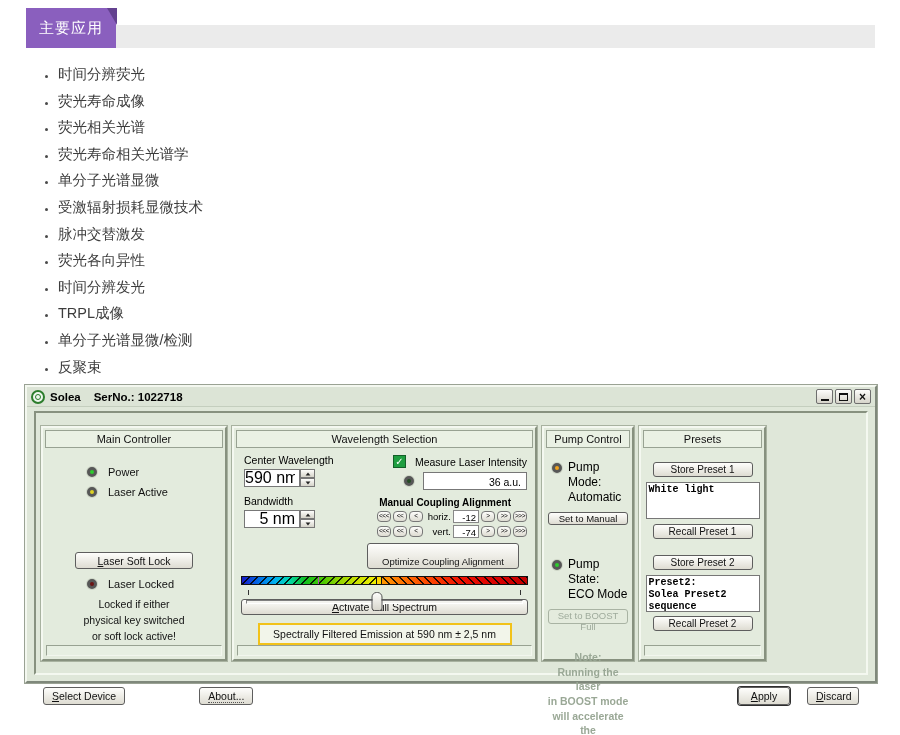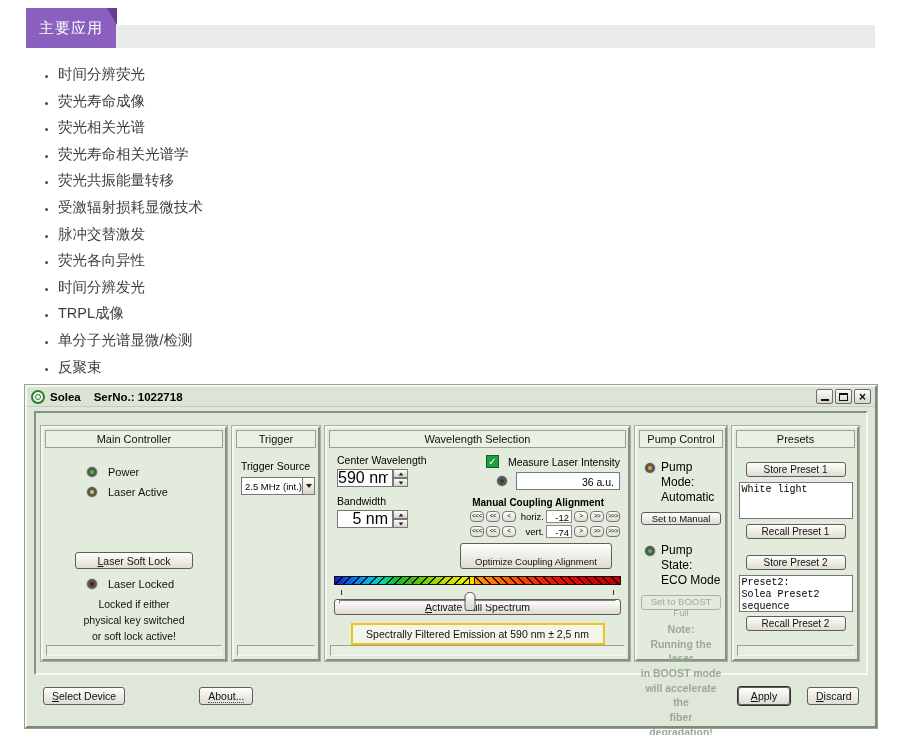--- a/index.html
+++ b/index.html
@@ -11,21 +11,21 @@
                 display:flex; align-items:center; justify-content:center; font-size:15px; letter-spacing:1px; z-index:2; }
   .ribbon-fold { position:absolute; left:107px; top:8px; width:10px; height:17px; background:#63418f;
                  clip-path:polygon(0 0, 100% 0, 100% 100%); z-index:3; }
 
   
   .app-list { position:absolute; left:42px; top:66px; list-style:disc; padding-left:16px; }
   .app-list li { font-size:14.5px; color:#3d3d3d; line-height:17px; margin-bottom:9.6px; }
   .app-list li::marker { color:#4a4a4a; font-size:11px; }
 
   
-  .win { position:absolute; left:25px; top:385px; width:852px; height:343px; background:#dfe7d9;
+  .win { position:absolute; left:25px; top:385px; width:852px; height:298px; background:#dfe7d9;
          border:2px solid; border-color:#f4f8f0 #7f887b #7f887b #f4f8f0; box-shadow:0 0 0 1px #9aa294; }
   .titlebar { height:20px; display:flex; align-items:center; gap:5px; padding:0 4px; background:#dce4d6;
               border-bottom:1px solid #c4cebe; }
   .app-icon { width:14px; height:14px; border-radius:50%; border:2px solid #2c7d2c; background:#eef6ee; position:relative; flex:0 0 auto; }
   .app-icon-inner { position:absolute; left:2px; top:2px; width:6px; height:6px; border-radius:50%; border:1.5px solid #2c7d2c; }
   .title-app { font-weight:bold; font-size:11.5px; color:#000; }
   .title-serial { font-weight:bold; font-size:11.5px; color:#000; margin-left:8px; }
   .winbtns { margin-left:auto; display:flex; gap:2px; }
   .winbtn { width:17px; height:15px; background:linear-gradient(#fdfdfb,#d6d4ca); border:1px solid #6e6e6e; border-radius:2px;
             display:flex; align-items:center; justify-content:center; padding:0; cursor:pointer; }
@@ -121,29 +121,29 @@
                   background:linear-gradient(#fcfcfa,#d8d6cc); border:1px solid #555; border-radius:5px 5px 3px 3px; cursor:grab; }
 
   .activate { margin:4px 7px 0 7px; height:17px; padding:1px 12px; }
   .status-box { margin:8px auto 0 auto; width:254px; border:2px solid #f2c21a; background:#f2f5ea;
                 font-size:10.5px; text-align:center; padding:3px 0; color:#111; }
 
   
   .pc-row { display:flex; align-items:flex-start; gap:6px; margin:12px 0 0 8px; font-size:12px; }
   .pc-row .led { margin-top:3px; }
   .pc-lines span { display:block; line-height:1.25; }
-  .pc-btn { margin:7px auto 2px auto; width:80px; height:15px; font-size:9.5px; padding:0; }
+  .pc-btn { margin:7px auto 16px auto; width:80px; height:15px; font-size:9.5px; padding:0; }
   .pc-note { margin-top:10px; text-align:center; font-size:10.5px; font-weight:bold; color:#9aa896;
              line-height:1.4; white-space:pre-line; }
 
   
   .pr-btn { margin:0 auto; width:100px; height:15px; font-size:10px; padding:0; display:block; }
   .pr-store1 { margin-top:14px; } .pr-recall1 { margin-top:5px; } .pr-store2 { margin-top:16px; } .pr-recall2 { margin-top:4px; }
   .pr-ta { display:block; margin:5px auto 0 auto; width:114px; height:37px; resize:none; border:1px solid #777; background:#fff;
-           font-family:"Liberation Mono", monospace; font-size:10px; font-weight:normal; line-height:1.2; padding:1px 2px; overflow:hidden; }
+           font-family:"Liberation Mono", monospace; font-size:10px; font-weight:bold; line-height:1.2; padding:1px 2px; overflow:hidden; }
 
   
   .btnrow { display:flex; align-items:center; margin-top:12px; padding:0 9px; }
   .f-btn { height:18px; padding:2px 8px; }
   .f-about { margin-left:74px; }
   .f-spacer { flex:1; }
   .f-apply { width:52px; }
   .f-discard { margin-left:17px; width:52px; }
 </style>
 </head>
@@ -153,21 +153,21 @@
 <div class="ribbon-tab">
   <span>主要应用</span>
 </div>
 <div class="ribbon-fold"></div>
 
 <ul class="app-list">
   <li>时间分辨荧光</li>
   <li>荧光寿命成像</li>
   <li>荧光相关光谱</li>
   <li>荧光寿命相关光谱学</li>
-  <li>荧光共振能量转移</li>
+  <li>单分子光谱显微</li>
   <li>受激辐射损耗显微技术</li>
   <li>脉冲交替激发</li>
   <li>荧光各向异性</li>
   <li>时间分辨发光</li>
   <li>TRPL成像</li>
   <li>单分子光谱显微/检测</li>
   <li>反聚束</li>
 </ul>
 
 <div class="win">
@@ -210,31 +210,20 @@
         <div class="led-row mc-row3">
           <span class="led" style="background: rgb(107, 20, 20);"></span>
           <span>Laser Locked</span>
         </div>
         <div class="mc-note">Locked if either
 physical key switched
 or soft lock active!</div>
         <div class="panel-footer"></div>
       </section>
 
-      <section class="panel p-trig">
-        <header>Trigger</header>
-        <div class="trig-label">Trigger Source</div>
-        <div class="combo">
-          <span class="combo-value">2.5 MHz (int.)</span>
-          <span class="combo-btn">
-              <span class="tri-down"></span>
-            </span>
-        </div>
-        <div class="panel-footer"></div>
-      </section>
 
       <section class="panel p-wave">
         <header>Wavelength Selection</header>
 
         <div class="ws-top">
           <div class="ws-left">
             <div class="ws-label">Center Wavelength</div>
             <div class="spin">
               <input readonly="" value="590 nm" style="">
               <span class="spin-btns">

